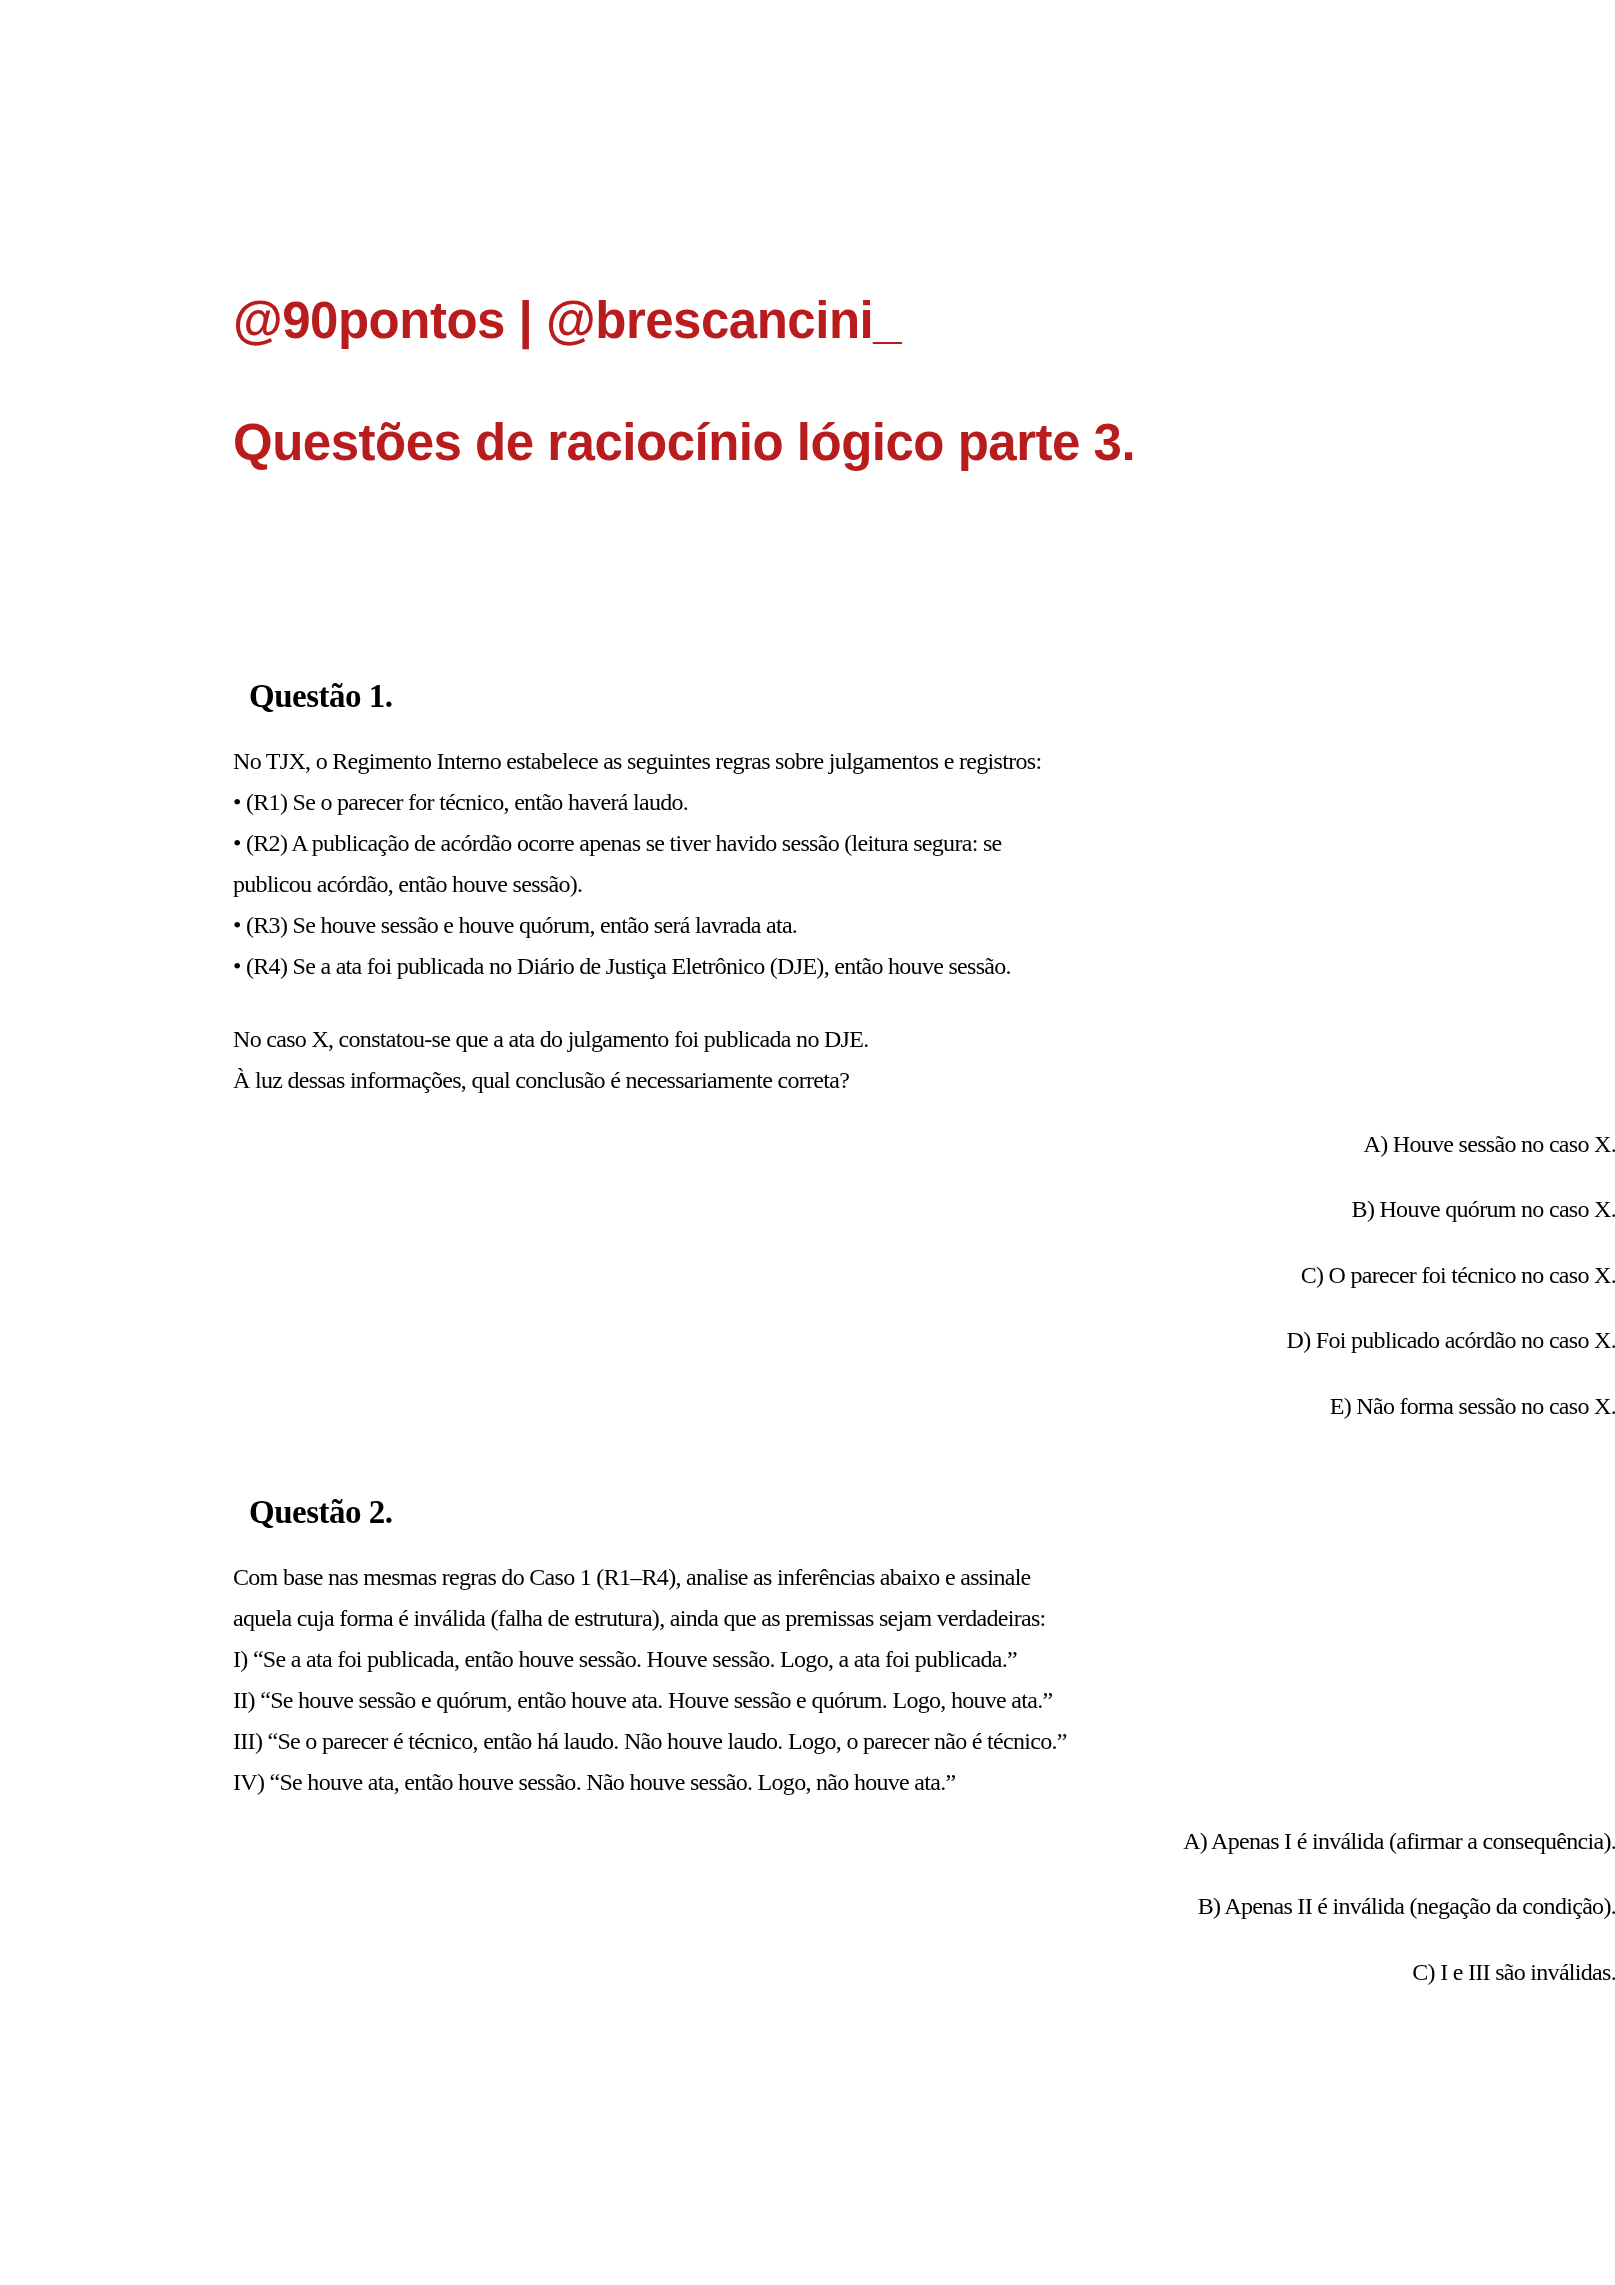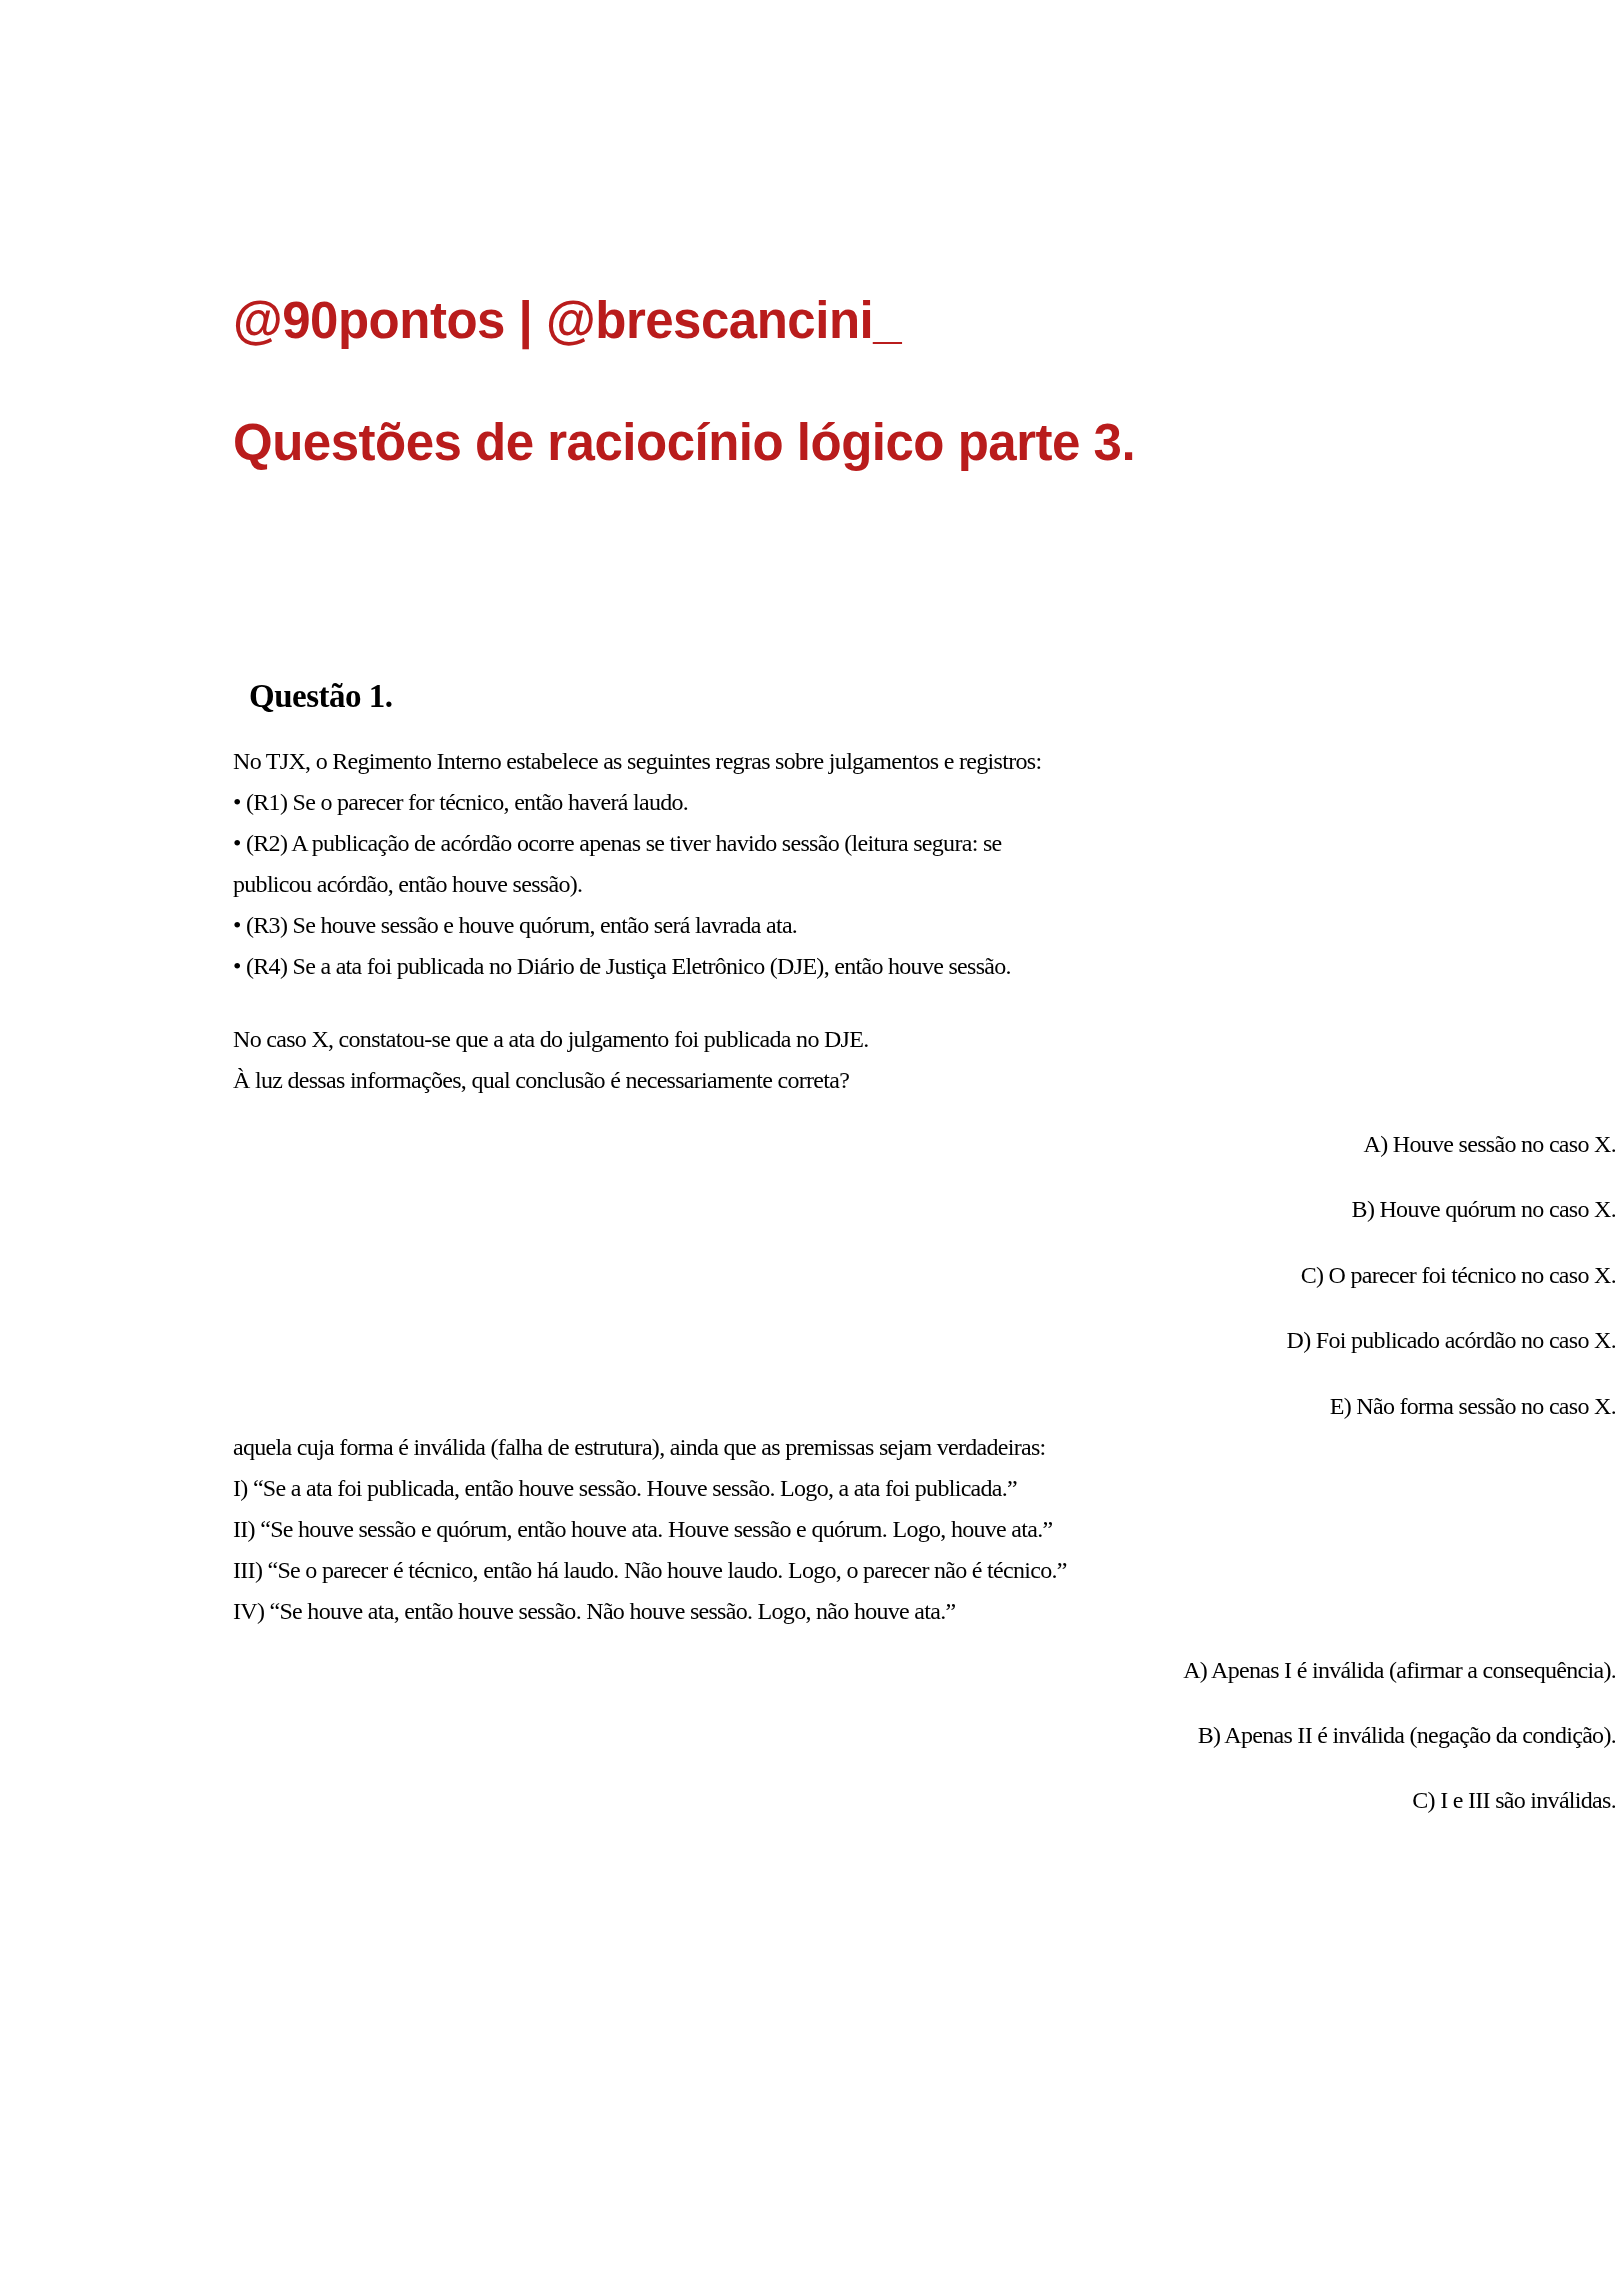--- a/index.html
+++ b/index.html
@@ -75,21 +75,23 @@
 
   <div class="line para-gap">No caso X, constatou-se que a ata do julgamento foi publicada no DJE.</div>
   <div class="line">À luz dessas informações, qual conclusão é necessariamente correta?</div>
 
   <div class="line opt opt-first-q1">A) Houve sessão no caso X.</div>
   <div class="line opt">B) Houve quórum no caso X.</div>
   <div class="line opt">C) O parecer foi técnico no caso X.</div>
   <div class="line opt">D) Foi publicado acórdão no caso X.</div>
   <div class="line opt">E) Não forma sessão no caso X.</div>
 
+  <div class="q-heading q2-heading">Questão 2.</div>
 
+  <div class="line first-after-heading">Com base nas mesmas regras do Caso 1 (R1–R4), analise as inferências abaixo e assinale</div>
   <div class="line">aquela cuja forma é inválida (falha de estrutura), ainda que as premissas sejam verdadeiras:</div>
   <div class="line">I) “Se a ata foi publicada, então houve sessão. Houve sessão. Logo, a ata foi publicada.”</div>
   <div class="line">II) “Se houve sessão e quórum, então houve ata. Houve sessão e quórum. Logo, houve ata.”</div>
   <div class="line">III) “Se o parecer é técnico, então há laudo. Não houve laudo. Logo, o parecer não é técnico.”</div>
   <div class="line">IV) “Se houve ata, então houve sessão. Não houve sessão. Logo, não houve ata.”</div>
 
   <div class="line opt opt-first-q2">A) Apenas I é inválida (afirmar a consequência).</div>
   <div class="line opt">B) Apenas II é inválida (negação da condição).</div>
   <div class="line opt">C) I e III são inválidas.</div>
 

